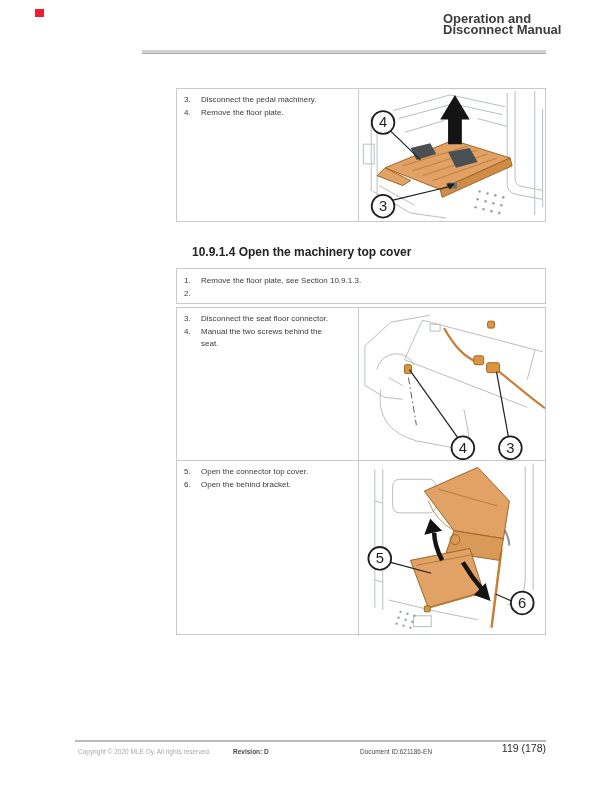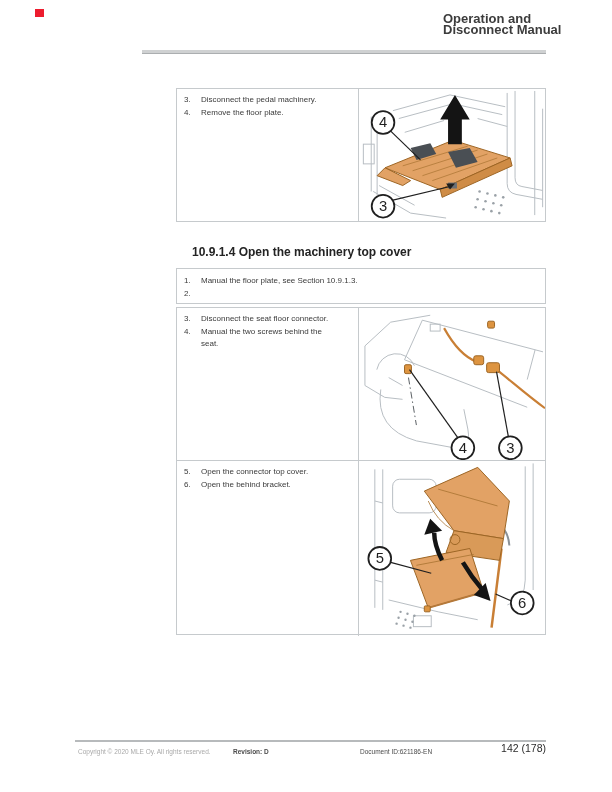--- a/index.html
+++ b/index.html
@@ -118,21 +118,21 @@
     </svg>
   </div>
 </div>
 
 <div class="abs heading">10.9.1.4 Open the machinery top cover</div>
 
 <div class="abs box" style="left:176px;top:268px;width:370px;height:36px;">
   <div class="steps steps-wide" style="padding-top:6px;">
     <div class="step">
       <span class="num">1.</span>
-      <span class="txt">Manual the floor plate, see Section 10.9.1.3.</span>
+      <span class="txt">Remove the floor plate, see Section 10.9.1.3.</span>
     </div>
     <div class="step">
       <span class="num">2.</span>
     </div>
   </div>
 </div>
 
 <div class="abs box" style="left:176px;top:307px;width:370px;height:328px;">
 
   <div class="tbl-row" style="height:152px;">
@@ -258,13 +258,13 @@
         </g>
       </svg>
     </div>
   </div>
 </div>
 
 <div class="abs ft-rule"></div>
 <div class="abs ft-copy">Copyright © 2020 MLE Oy. All rights reserved.</div>
 <div class="abs ft-rev">Revision: D</div>
 <div class="abs ft-doc">Document ID:621186-EN</div>
-<div class="abs ft-page">142 (178)</div>
+<div class="abs ft-page">119 (178)</div>
 
 </body></html>

